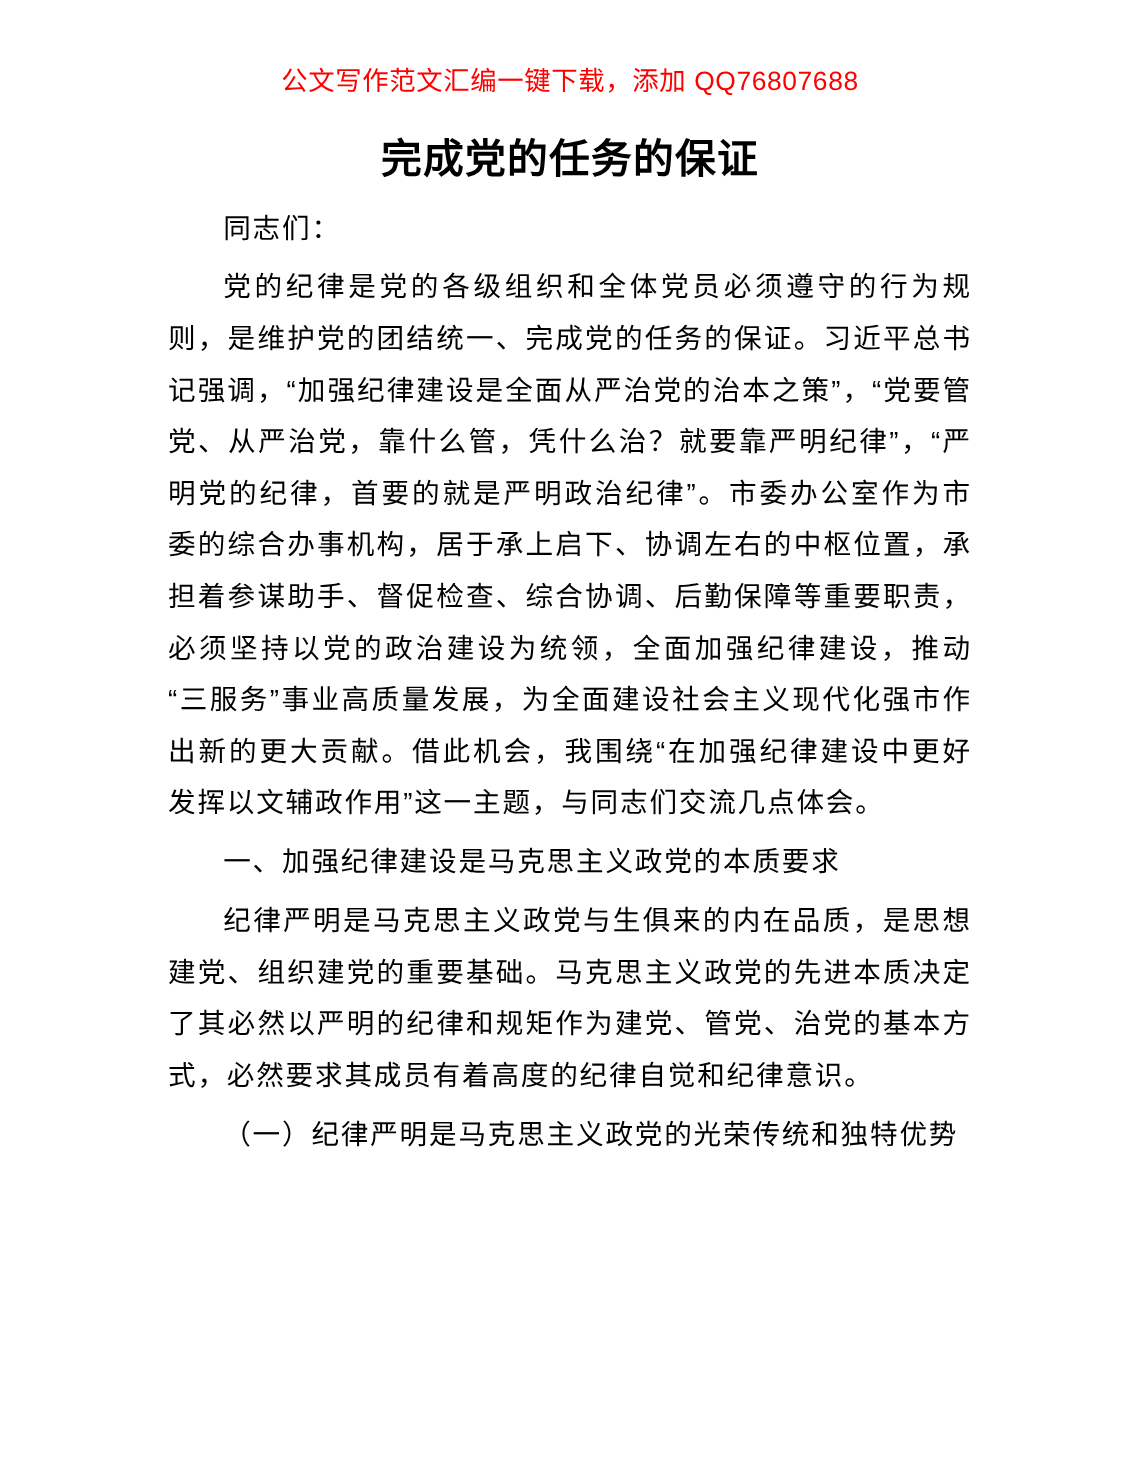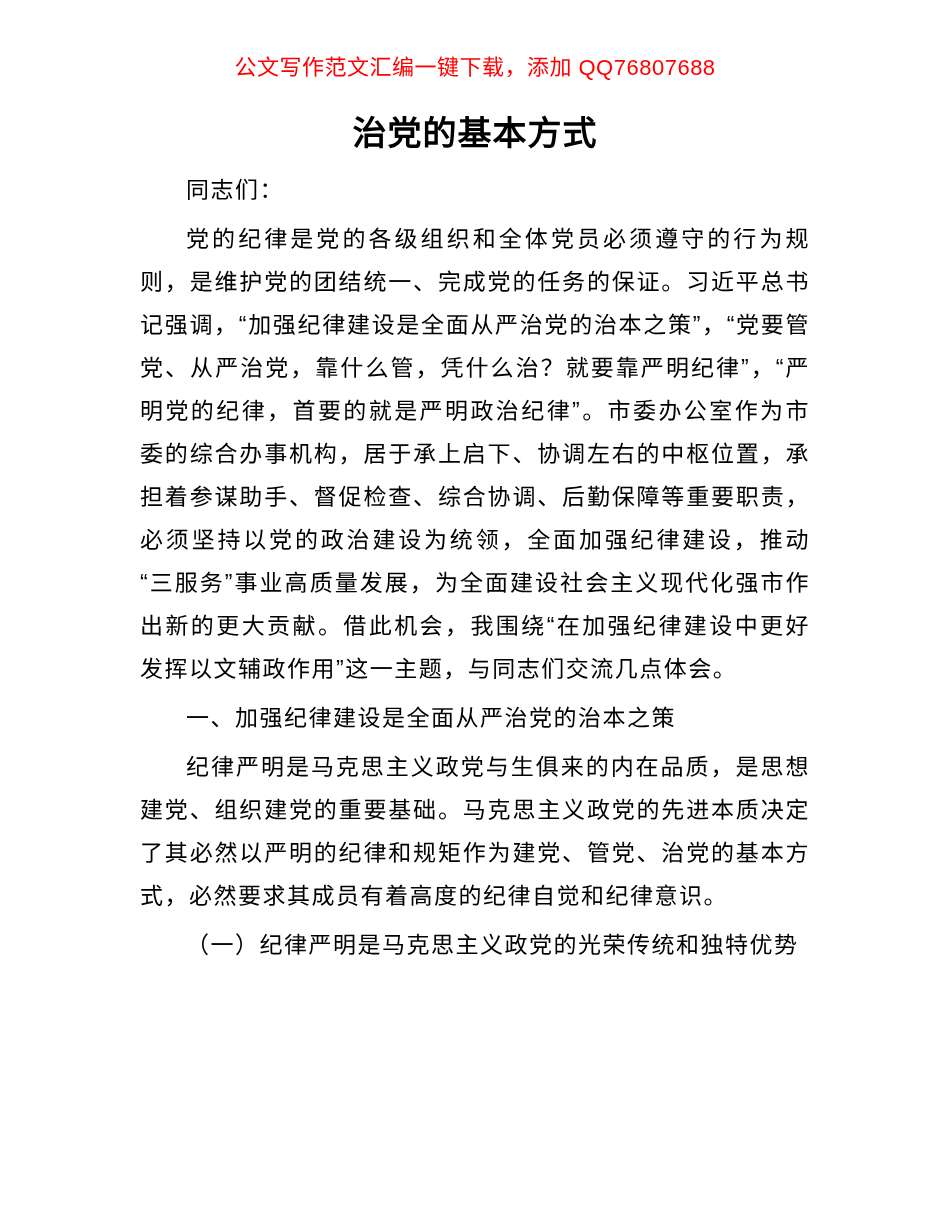--- a/index.html
+++ b/index.html
@@ -57,29 +57,29 @@
 </head>
 <body>
 
 <div class="page">
 
   <div class="notice">公文写作范文汇编一键下载，添加 QQ76807688</div>
 
   <div class="doc-title">
 
 
-      <span class="title-line">治党的基本方式</span>
+      <span class="title-line">完成党的任务的保证</span>
     </div>
 
   <div class="doc-body">
 
       <p class="salutation">同志们：</p>
 
       <p class="body">党的纪律是党的各级组织和全体党员必须遵守的行为规则，是维护党的团结统一、完成党的任务的保证。习近平总书记强调，“加强纪律建设是全面从严治党的治本之策”，“党要管党、从严治党，靠什么管，凭什么治？就要靠严明纪律”，“严明党的纪律，首要的就是严明政治纪律”。市委办公室作为市委的综合办事机构，居于承上启下、协调左右的中枢位置，承担着参谋助手、督促检查、综合协调、后勤保障等重要职责，必须坚持以党的政治建设为统领，全面加强纪律建设，推动“三服务”事业高质量发展，为全面建设社会主义现代化强市作出新的更大贡献。借此机会，我围绕“在加强纪律建设中更好发挥以文辅政作用”这一主题，与同志们交流几点体会。</p>
 
-      <p class="heading-level-1">一、加强纪律建设是全面从严治党的治本之策</p>
+      <p class="heading-level-1">一、加强纪律建设是马克思主义政党的本质要求</p>
 
       <p class="body">纪律严明是马克思主义政党与生俱来的内在品质，是思想建党、组织建党的重要基础。马克思主义政党的先进本质决定了其必然以严明的纪律和规矩作为建党、管党、治党的基本方式，必然要求其成员有着高度的纪律自觉和纪律意识。</p>
 
       <p class="heading-level-2">（一）纪律严明是马克思主义政党的光荣传统和独特优势</p>
     </div>
 
 </div>
 
 </body></html>

